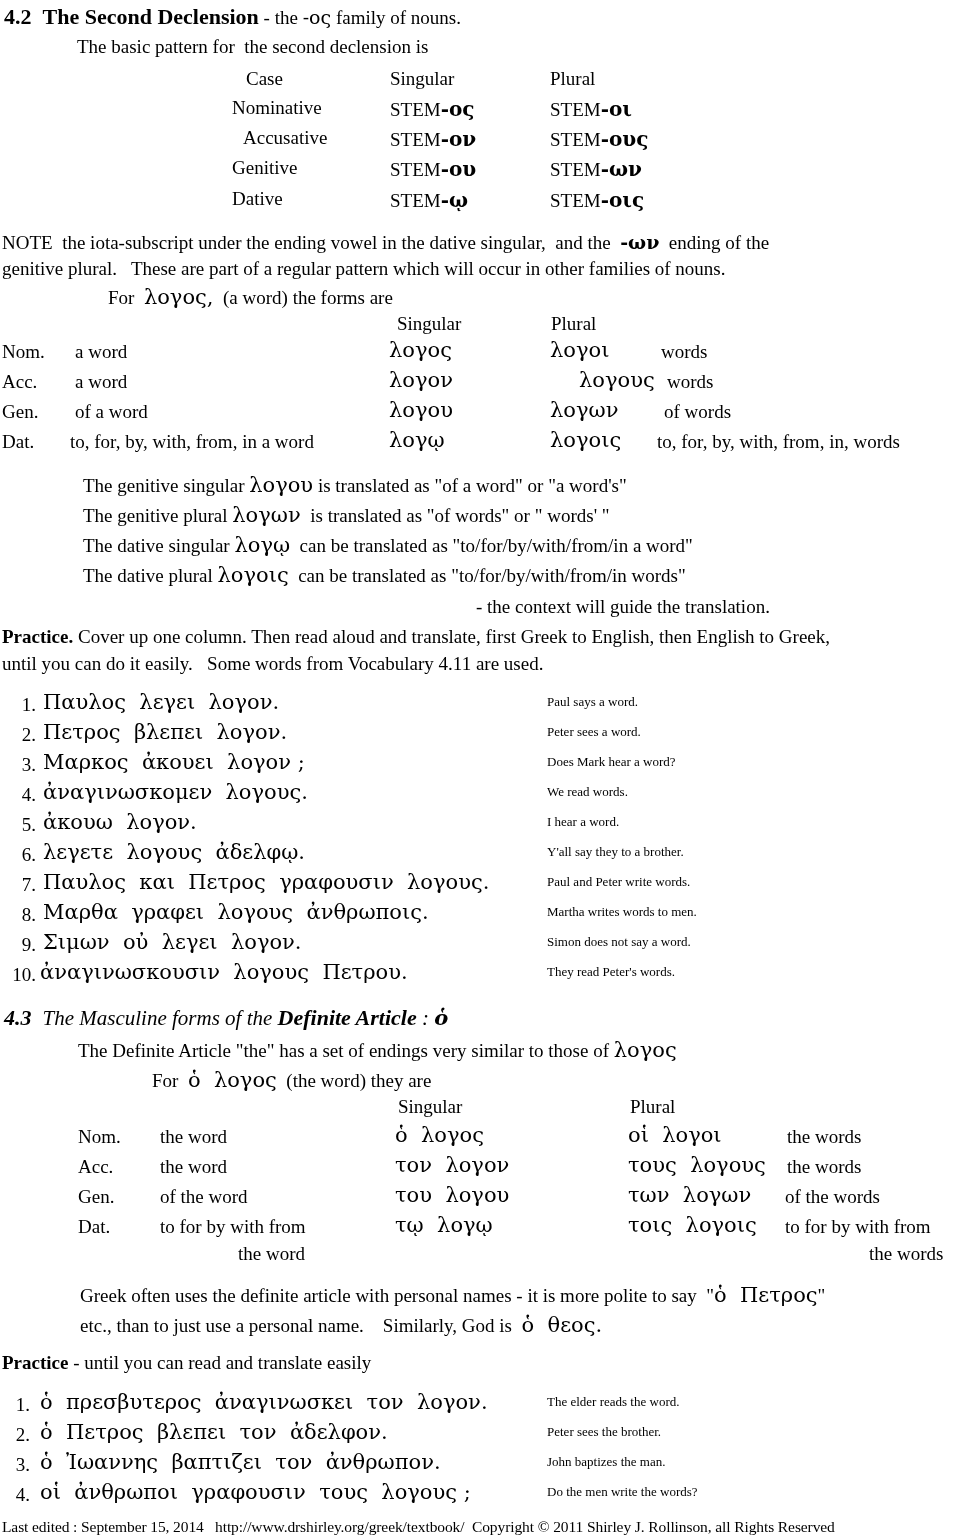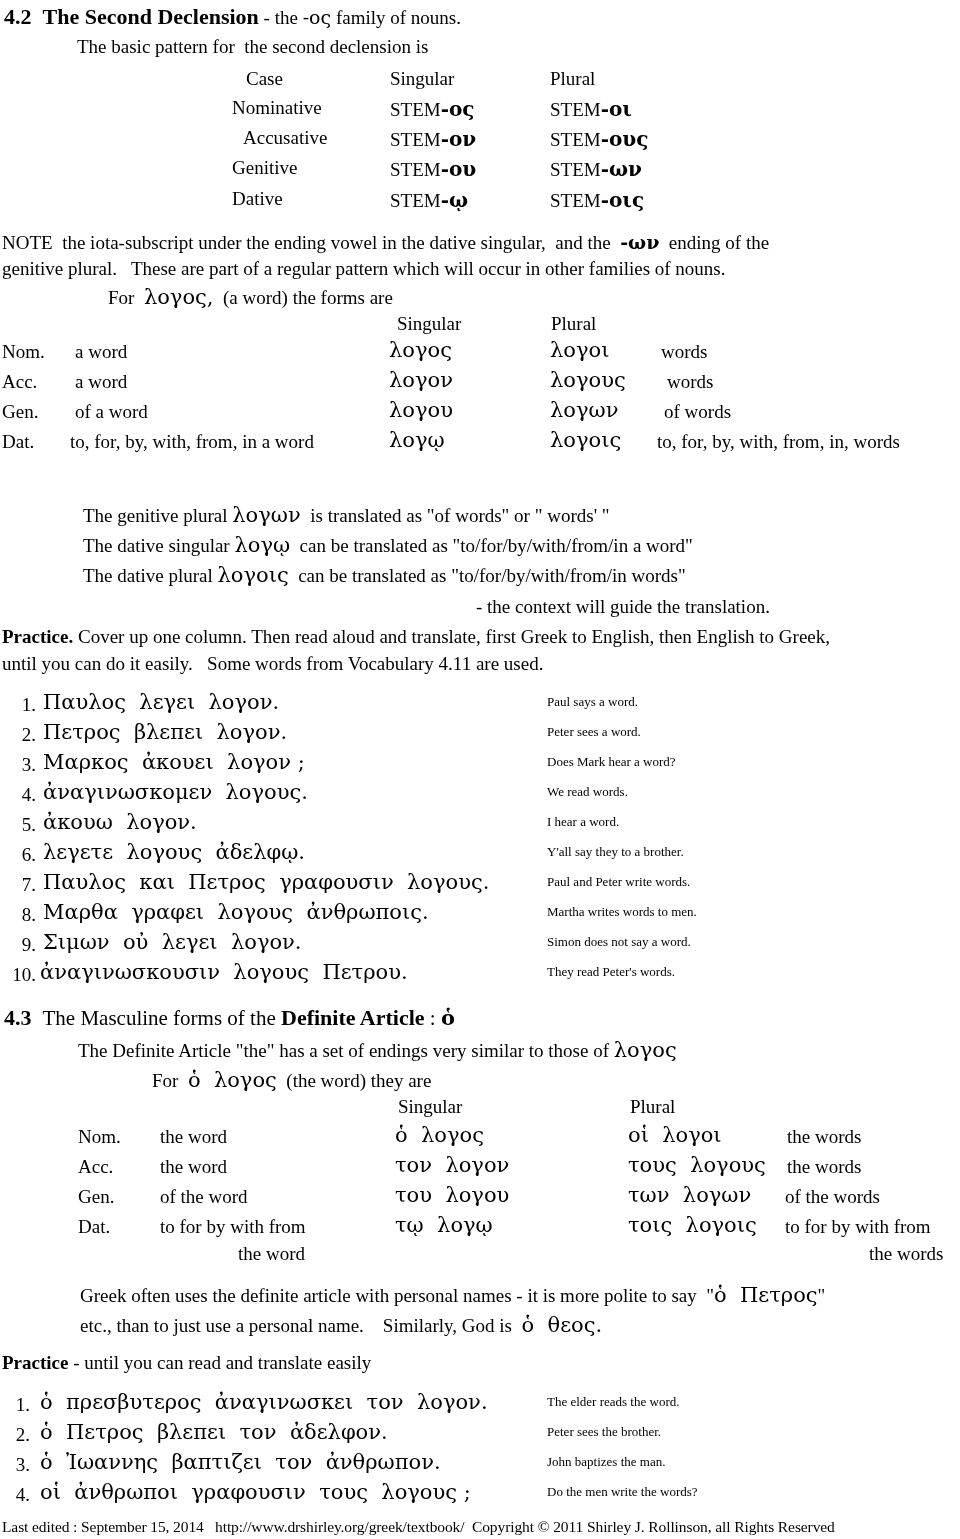--- a/index.html
+++ b/index.html
@@ -152,41 +152,42 @@
       <div class="cell" style="left:75px; top:341px;">a word</div>
       <div class="cell cell-grk" style="left:389px; top:338px;">λογος</div>
       <div class="cell cell-grk" style="left:550px; top:338px;">λογοι</div>
       <div class="cell" style="left:661px; top:341px;">words</div>
     </div>
 
     <div>
       <div class="cell" style="left:2px; top:371px;">Acc.</div>
       <div class="cell" style="left:75px; top:371px;">a word</div>
       <div class="cell cell-grk" style="left:389px; top:368px;">λογον</div>
-      <div class="cell cell-grk" style="left:550px; top:368px;">λογους</div>
+      <div class="cell cell-grk" style="left:579px; top:368px;">λογους</div>
       <div class="cell" style="left:667px; top:371px;">words</div>
     </div>
 
     <div>
       <div class="cell" style="left:2px; top:401px;">Gen.</div>
       <div class="cell" style="left:75px; top:401px;">of a word</div>
       <div class="cell cell-grk" style="left:389px; top:398px;">λογου</div>
       <div class="cell cell-grk" style="left:550px; top:398px;">λογων</div>
       <div class="cell" style="left:664px; top:401px;">of words</div>
     </div>
 
     <div>
       <div class="cell" style="left:2px; top:431px;">Dat.</div>
       <div class="cell" style="left:70px; top:431px;">to, for, by, with, from, in a word</div>
       <div class="cell cell-grk" style="left:389px; top:428px;">λογῳ</div>
       <div class="cell cell-grk" style="left:550px; top:428px;">λογοις</div>
       <div class="cell" style="left:657px; top:431px;">to, for, by, with, from, in, words</div>
     </div>
   </div>
 
+  <div class="body-text" style="left:83px; top:473px;"><span>The genitive singular </span><span class="cell-grk">λογου</span><span> is translated as "of a word" or "a word's"</span></div>
   <div class="body-text" style="left:83px; top:503px;"><span>The genitive plural </span><span class="cell-grk">λογων</span><span>  is translated as "of words" or " words' "</span></div>
   <div class="body-text" style="left:83px; top:533px;"><span>The dative singular </span><span class="cell-grk">λογῳ</span><span>  can be translated as "to/for/by/with/from/in a word"</span></div>
   <div class="body-text" style="left:83px; top:563px;"><span>The dative plural </span><span class="cell-grk">λογοις</span><span>  can be translated as "to/for/by/with/from/in words"</span></div>
   <div class="body-text" style="left:476px; top:596px;">- the context will guide the translation.</div>
 
   <div class="body-text" style="left:2px; top:626px;"><span class="b">Practice.</span><span> Cover up one column. Then read aloud and translate, first Greek to English, then English to Greek,</span></div>
   <div class="body-text" style="left:2px; top:653px;">until you can do it easily.   Some words from Vocabulary 4.11 are used.</div>
 
   <div>
     <div>
@@ -234,21 +235,21 @@
       <div class="pr-grk" style="left:43px; top:930px;">Σιμων  οὐ  λεγει  λογον.</div>
       <div class="pr-en" style="left:547px; top:934px;">Simon does not say a word.</div>
     </div>
     <div>
       <div class="pr-num" style="left:0px; width:36px; top:964px;text-align:right;">10.</div>
       <div class="pr-grk" style="left:40px; top:960px;">ἀναγινωσκουσιν  λογους  Πετρου.</div>
       <div class="pr-en" style="left:547px; top:964px;">They read Peter's words.</div>
     </div>
   </div>
 
-  <div class="sec-head" style="top:1005px;">
+  <div class="sec-head" style="top:1005px;font-style:italic;">
     <span class="sec-num">4.3</span><span style="font-size:22px;">&nbsp;&nbsp;</span><span class="sec-title-rest" style="font-size:21px;">The Masculine forms of the </span><span class="sec-title-bold">Definite Article</span><span class="sec-title-rest" style="font-size:21px;"> : </span><span class="cell-grk-b" style="font-size:21px;">ὁ</span>
   </div>
 
   <div class="body-text" style="left:78px; top:1038px;"><span>The Definite Article "the" has a set of endings very similar to those of </span><span class="cell-grk">λογος</span></div>
 
   <div class="body-text" style="left:152px; top:1068px;"><span>For  </span><span class="cell-grk">ὁ  λογος</span><span>  (the word) they are</span></div>
 
   <div>
     <div class="cell" style="left:398px; top:1096px;">Singular</div>
     <div class="cell" style="left:630px; top:1096px;">Plural</div>

